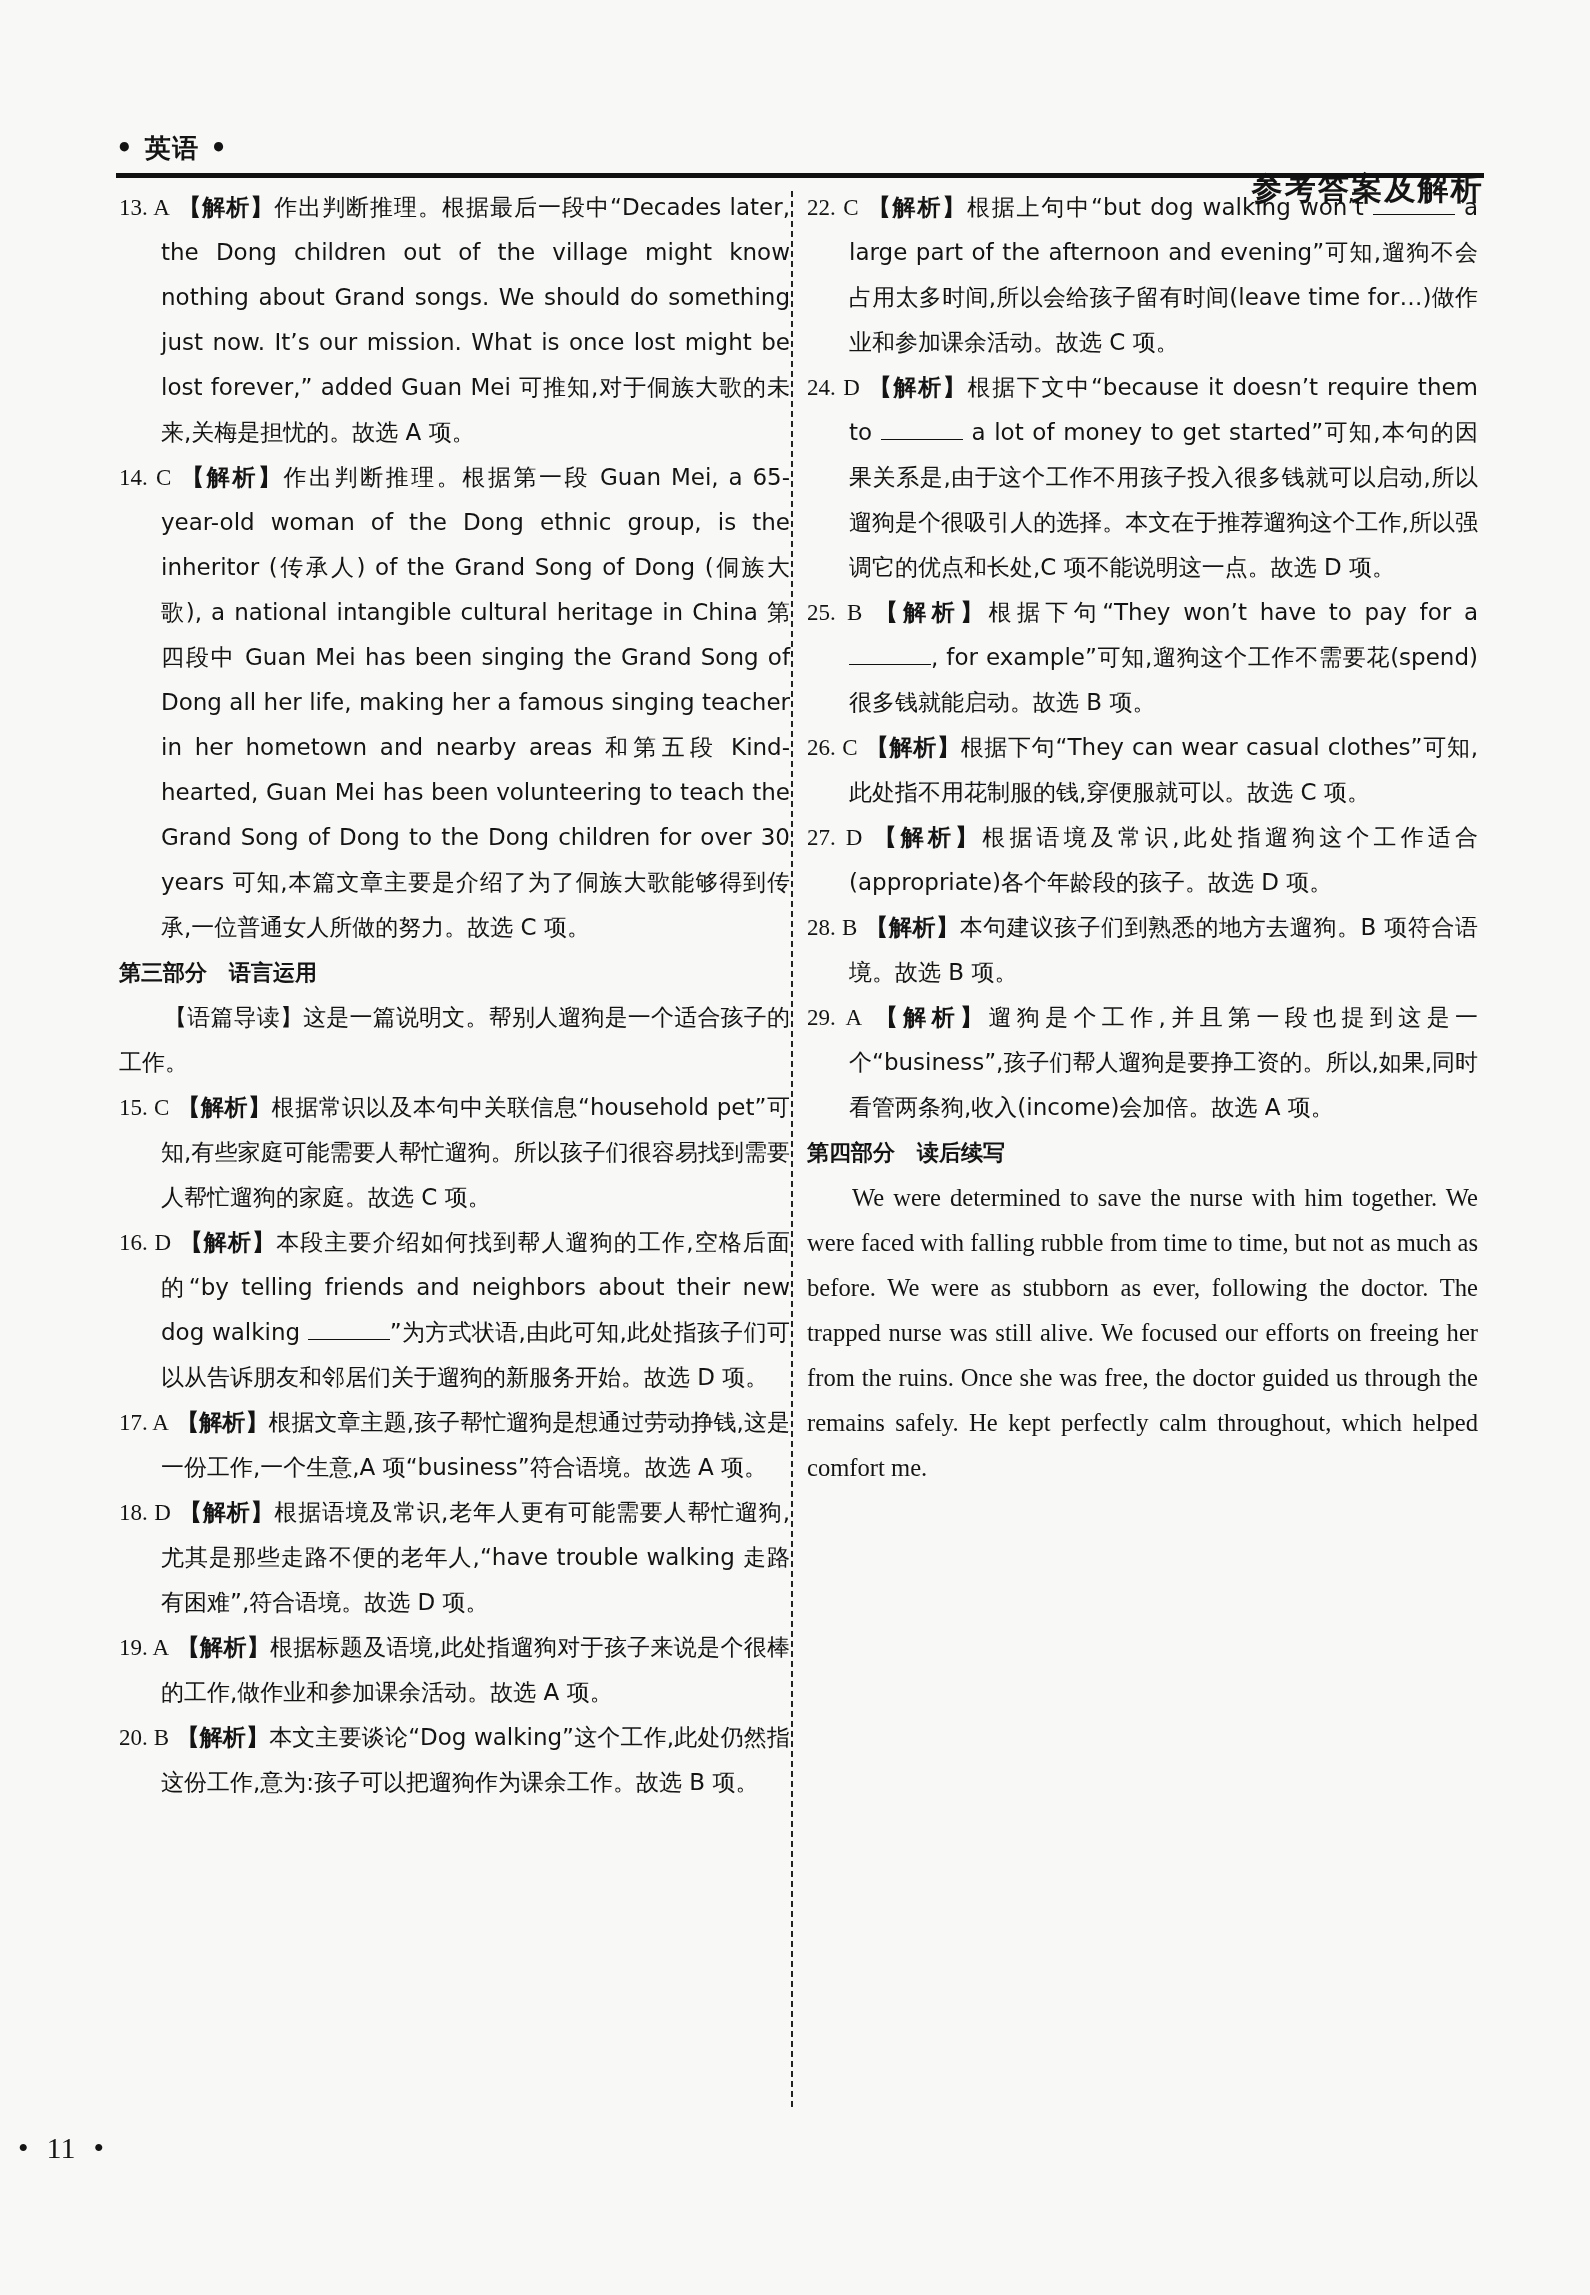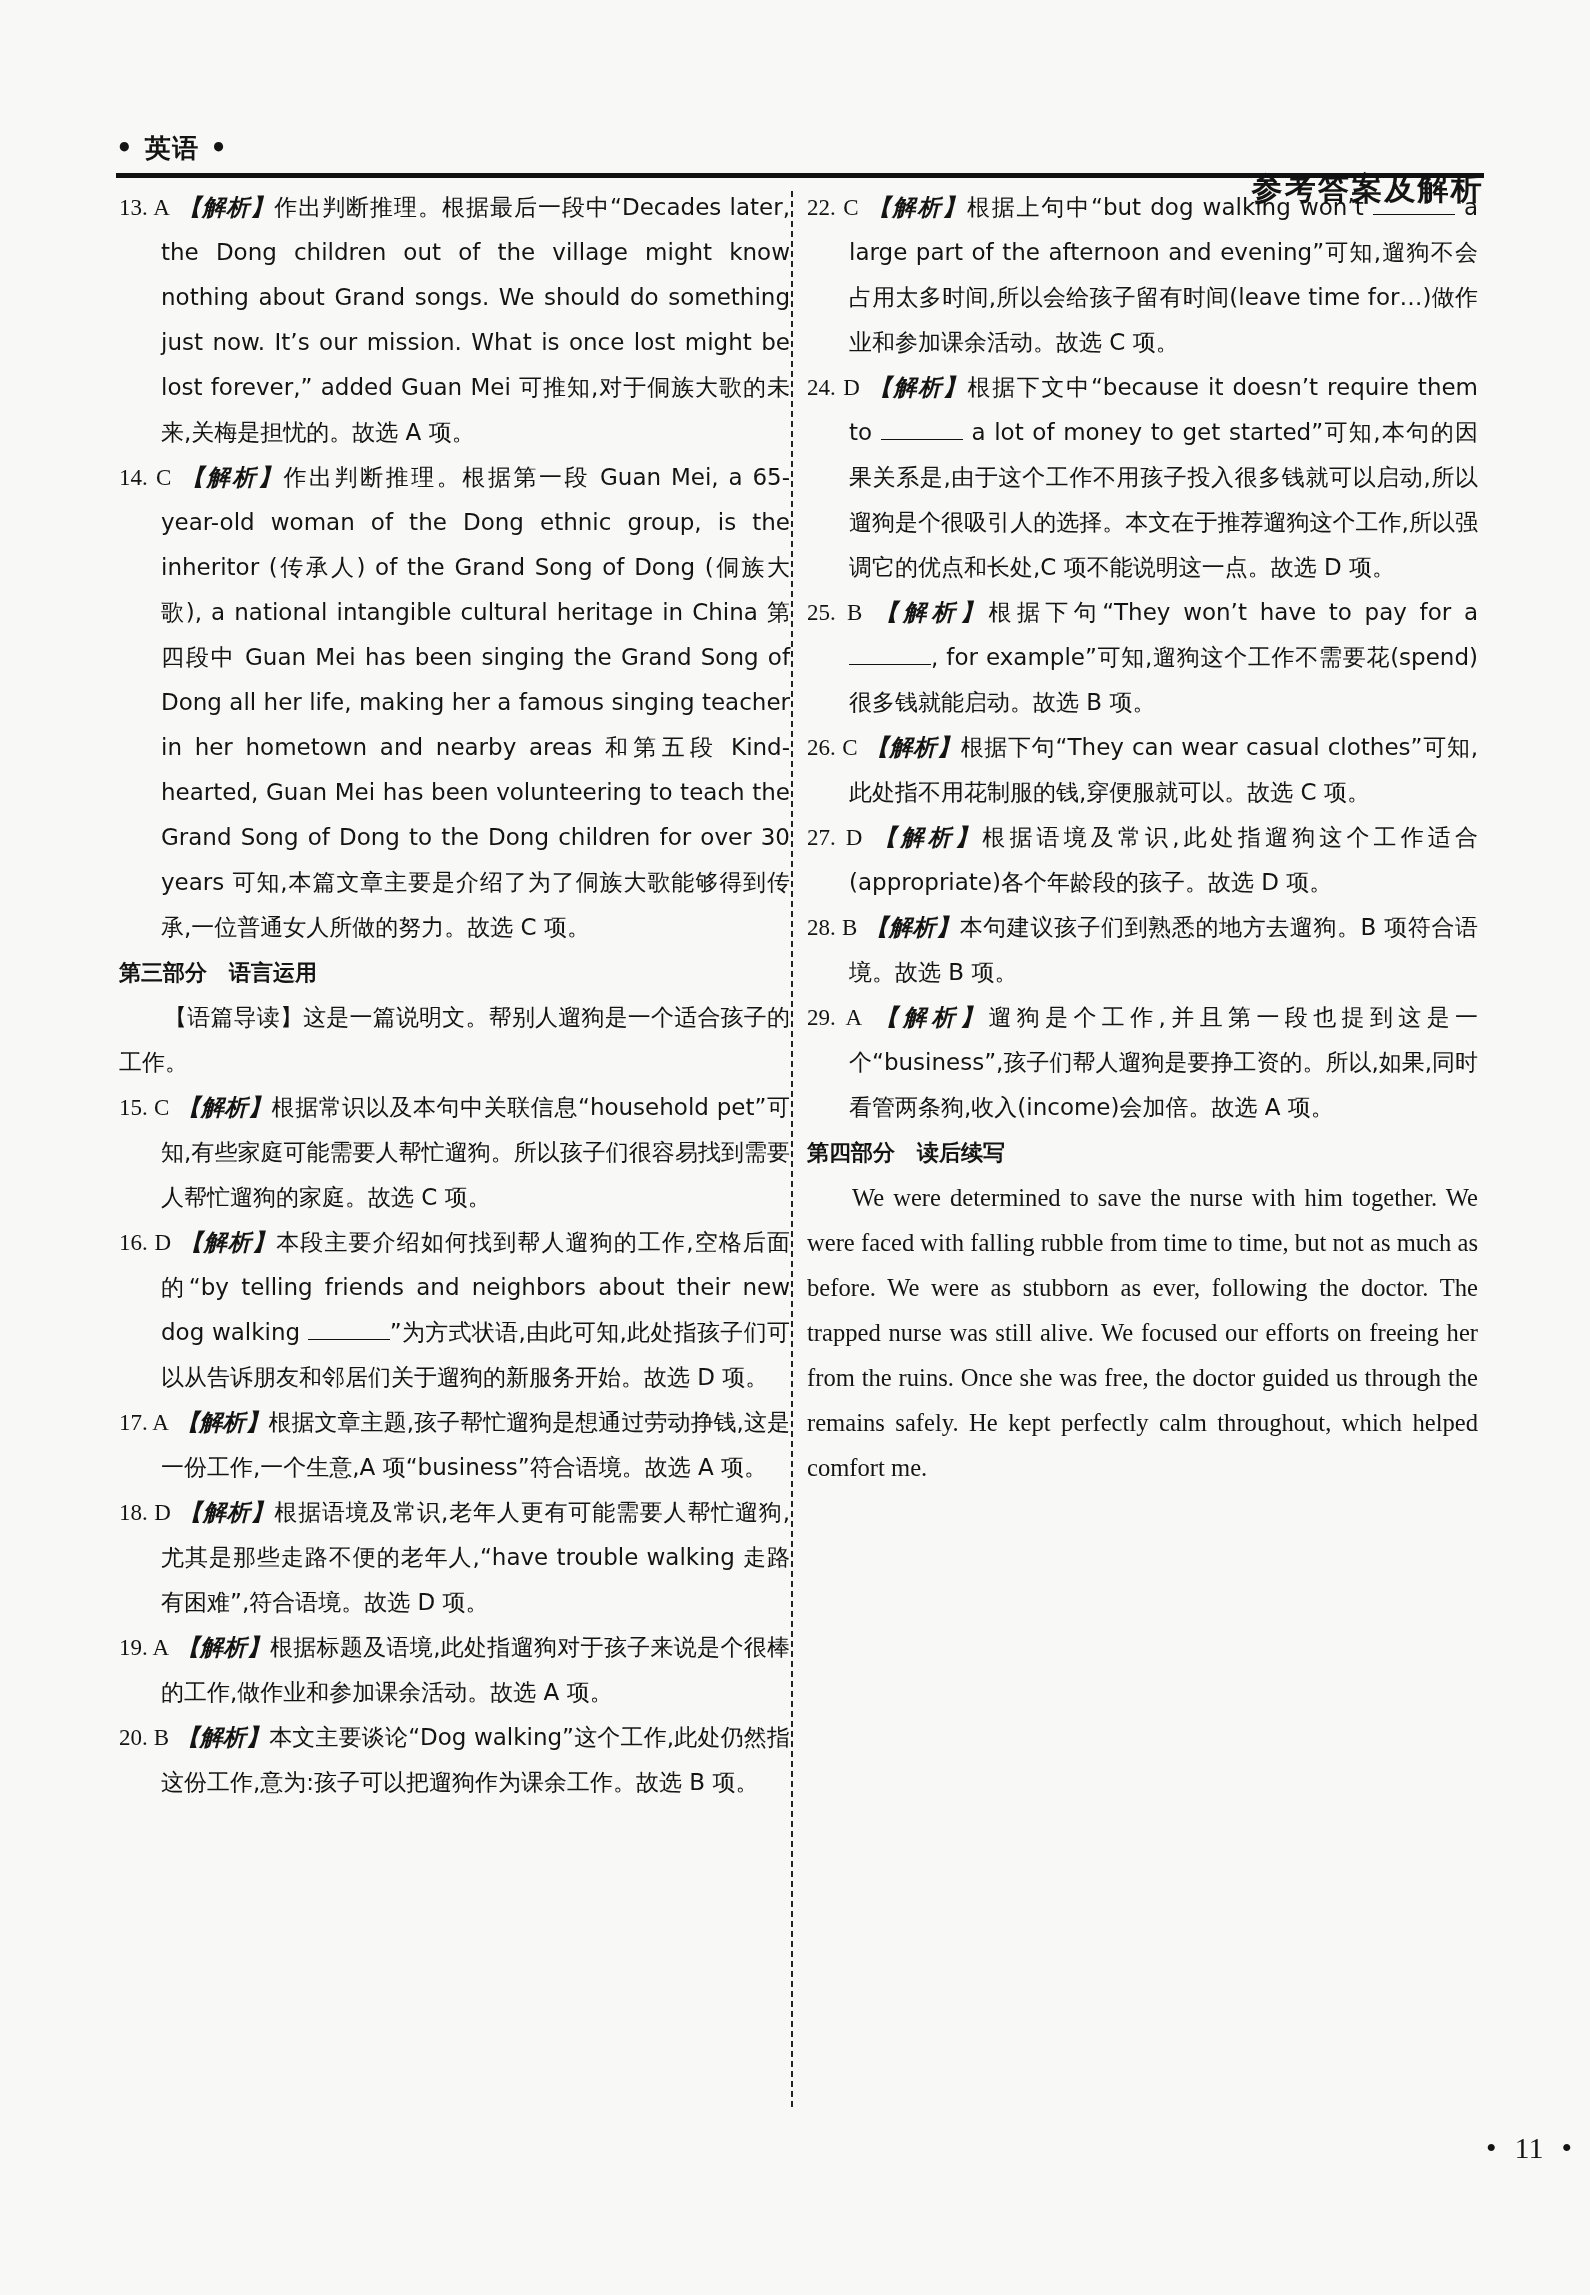--- a/index.html
+++ b/index.html
@@ -76,21 +76,20 @@
       text-indent: -42px;
       text-align: justify;
       text-align-last: left;
     }
     .num {
       font-family: "Liberation Serif", serif;
     }
     .tag {
       font-family: "DejaVu Sans", sans-serif;
       font-weight: bold;
-      font-style: italic;
     }
     .cn {
       font-family: "DejaVu Sans", sans-serif;
     }
     .section-title {
       font-family: "DejaVu Sans", sans-serif;
       font-weight: bold;
       font-size: 22px;
       word-spacing: 22.4px;
     }
@@ -112,21 +111,21 @@
       border-bottom: 1.5px solid #111;
       width: 82px;
       height: 22.4px;
       vertical-align: baseline;
     }
     .footer {
       position: absolute;
       left: 0;
       width: 1590px;
       top: 2131px;
-      text-align: right;
+      text-align: left;
       font-family: "Liberation Serif", serif;
       font-size: 30px;
     }
     .footer .dot { margin: 0 18px; }
   </style>
 </head>
 <body>
 
 <div class="page">
 

